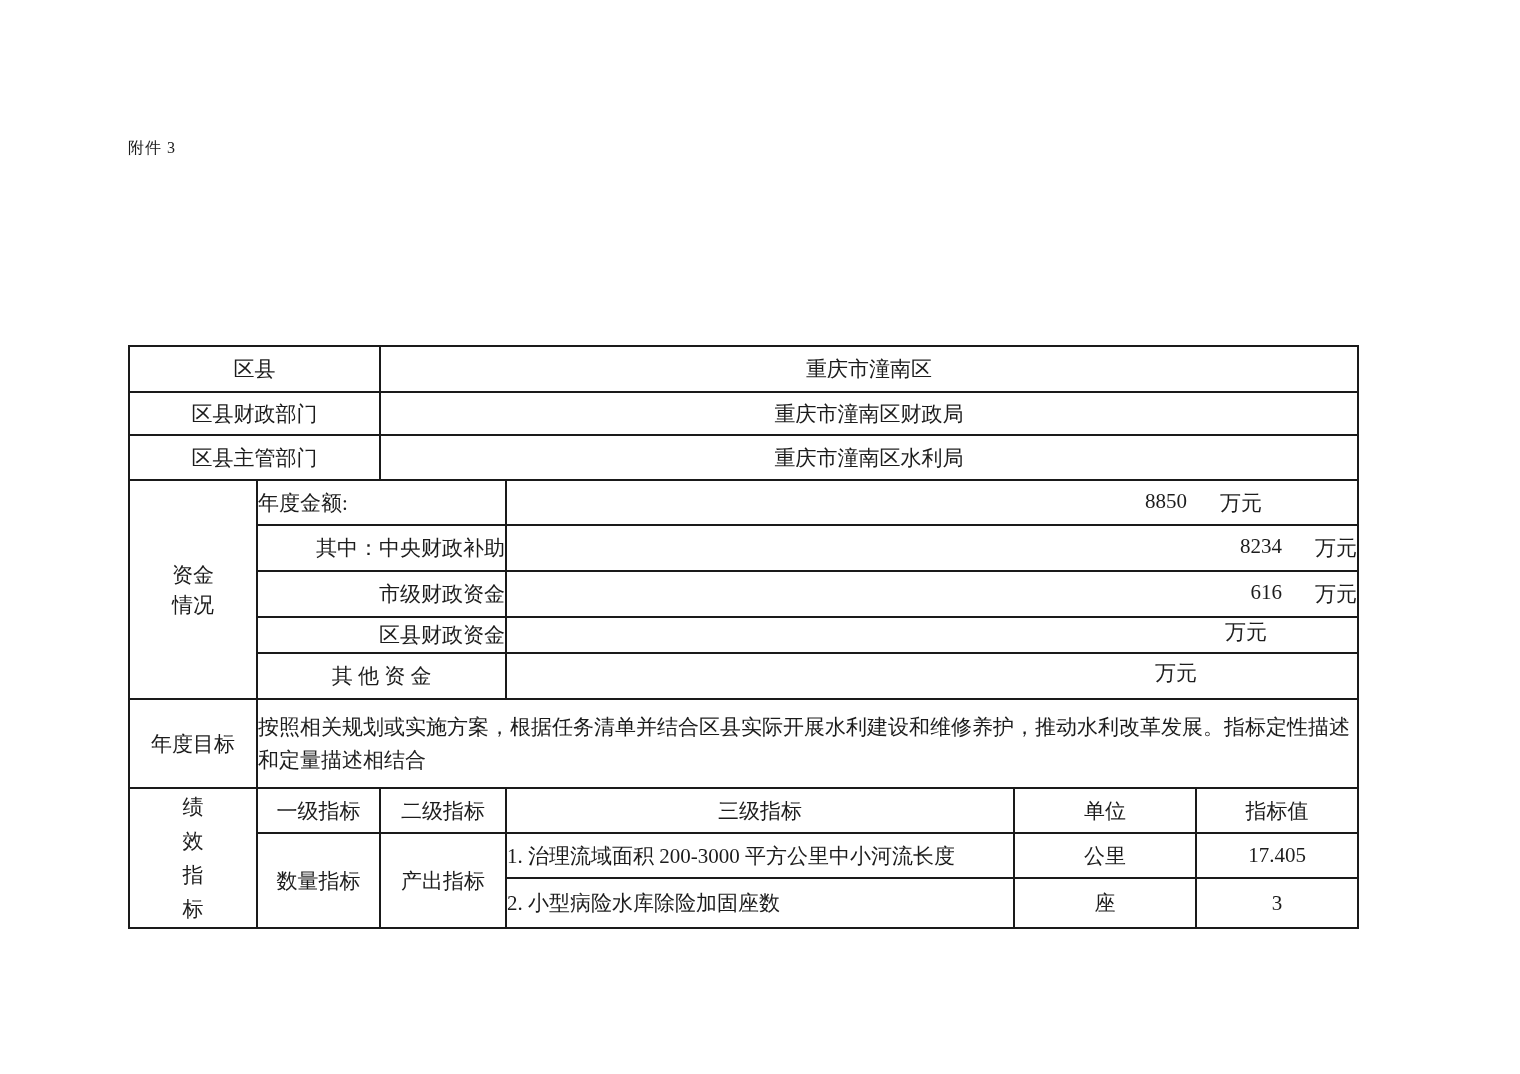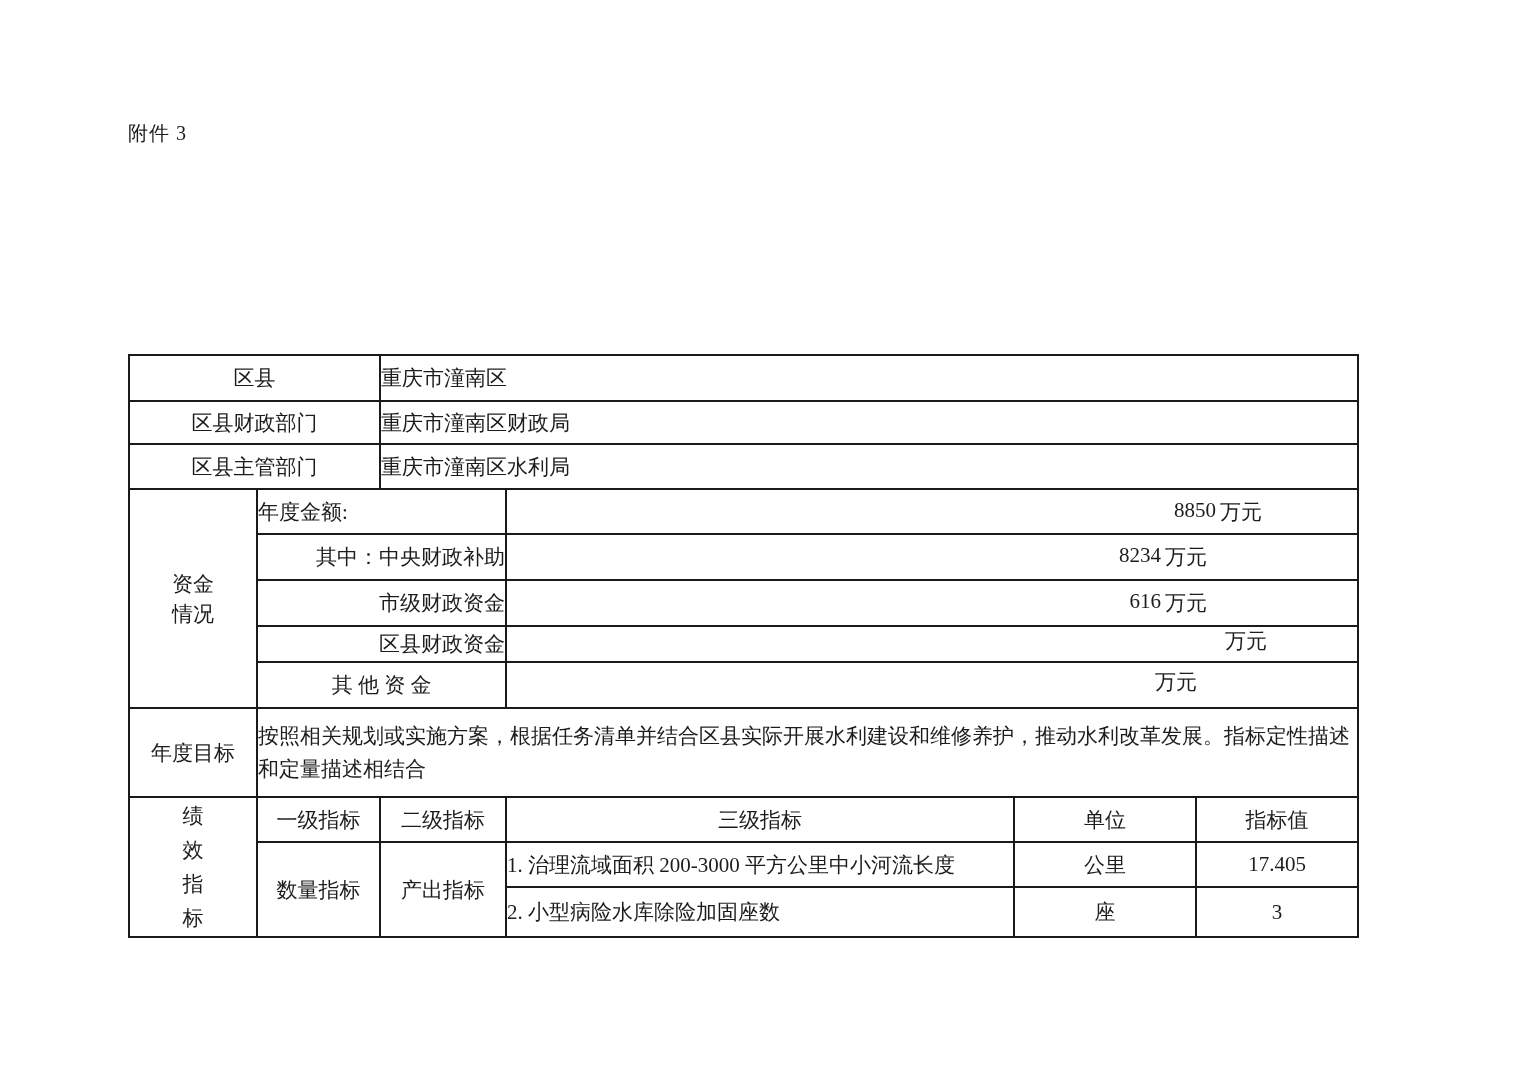--- a/index.html
+++ b/index.html
@@ -15,74 +15,74 @@
   .page {
     position: relative;
     width: 1520px;
     height: 1074px;
     background: #ffffff;
     overflow: hidden;
   }
   .attachment {
     position: absolute;
     left: 128px;
-    top: 120px;
-    font-size: 20px;
+    top: 138px;
+    font-size: 16px;
     letter-spacing: 1px;
     white-space: pre;
   }
   .doc-title {
     position: absolute;
     left: 128px;
     top: 257px;
     width: 1229px;
     text-align: center;
     font-size: 25px;
     letter-spacing: 0.5px;
     white-space: pre;
   }
   table.form {
     position: absolute;
     left: 128px;
-    top: 354px;
+    top: 345px;
     width: 1229px;
     border-collapse: collapse;
     table-layout: fixed;
     font-size: 21px;
     font-family: Liberation Serif, serif;
   }
   table.form td {
     border: 2px solid #1a1a1a;
     vertical-align: middle;
     padding: 0;
     overflow: hidden;
   }
   
   td.info-label { text-align: center; }
-  td.info-value { text-align: left; padding-left: 62px; }
+  td.info-value { text-align: center; padding-left: 62px; }
   
   td.fund-section {
     text-align: center;
     padding-top: 80px;
     line-height: 30px;
   }
   td.fund-label-left  { text-align: left;  padding-left: 30px; }
   td.fund-label-right { text-align: right; padding-right: 4px; }
   td.fund-label-spread { text-align: center; padding-right: 19px; white-space: pre; }
   td.fund-value {
     text-align: right;
   }
   td.fund-value .amount-wrap {
     display: inline-flex;
     justify-content: flex-end;
-    gap: 4px;
+    gap: 33px;
     white-space: pre;
   }
   td.fund-value.pr95  { padding-right: 95px; }
-  td.fund-value.pr150 { padding-right: 150px; }
+  td.fund-value.pr150 { }
   td.fund-value.pr90  { padding-right: 90px; }
   td.fund-value.pr160 { padding-right: 160px; }
   
   td.goal-label { text-align: center; }
   td.goal-text {
     text-align: left;
     padding: 4px 6px 4px 7px;
     line-height: 33px;
     font-size: 21px;
   }

